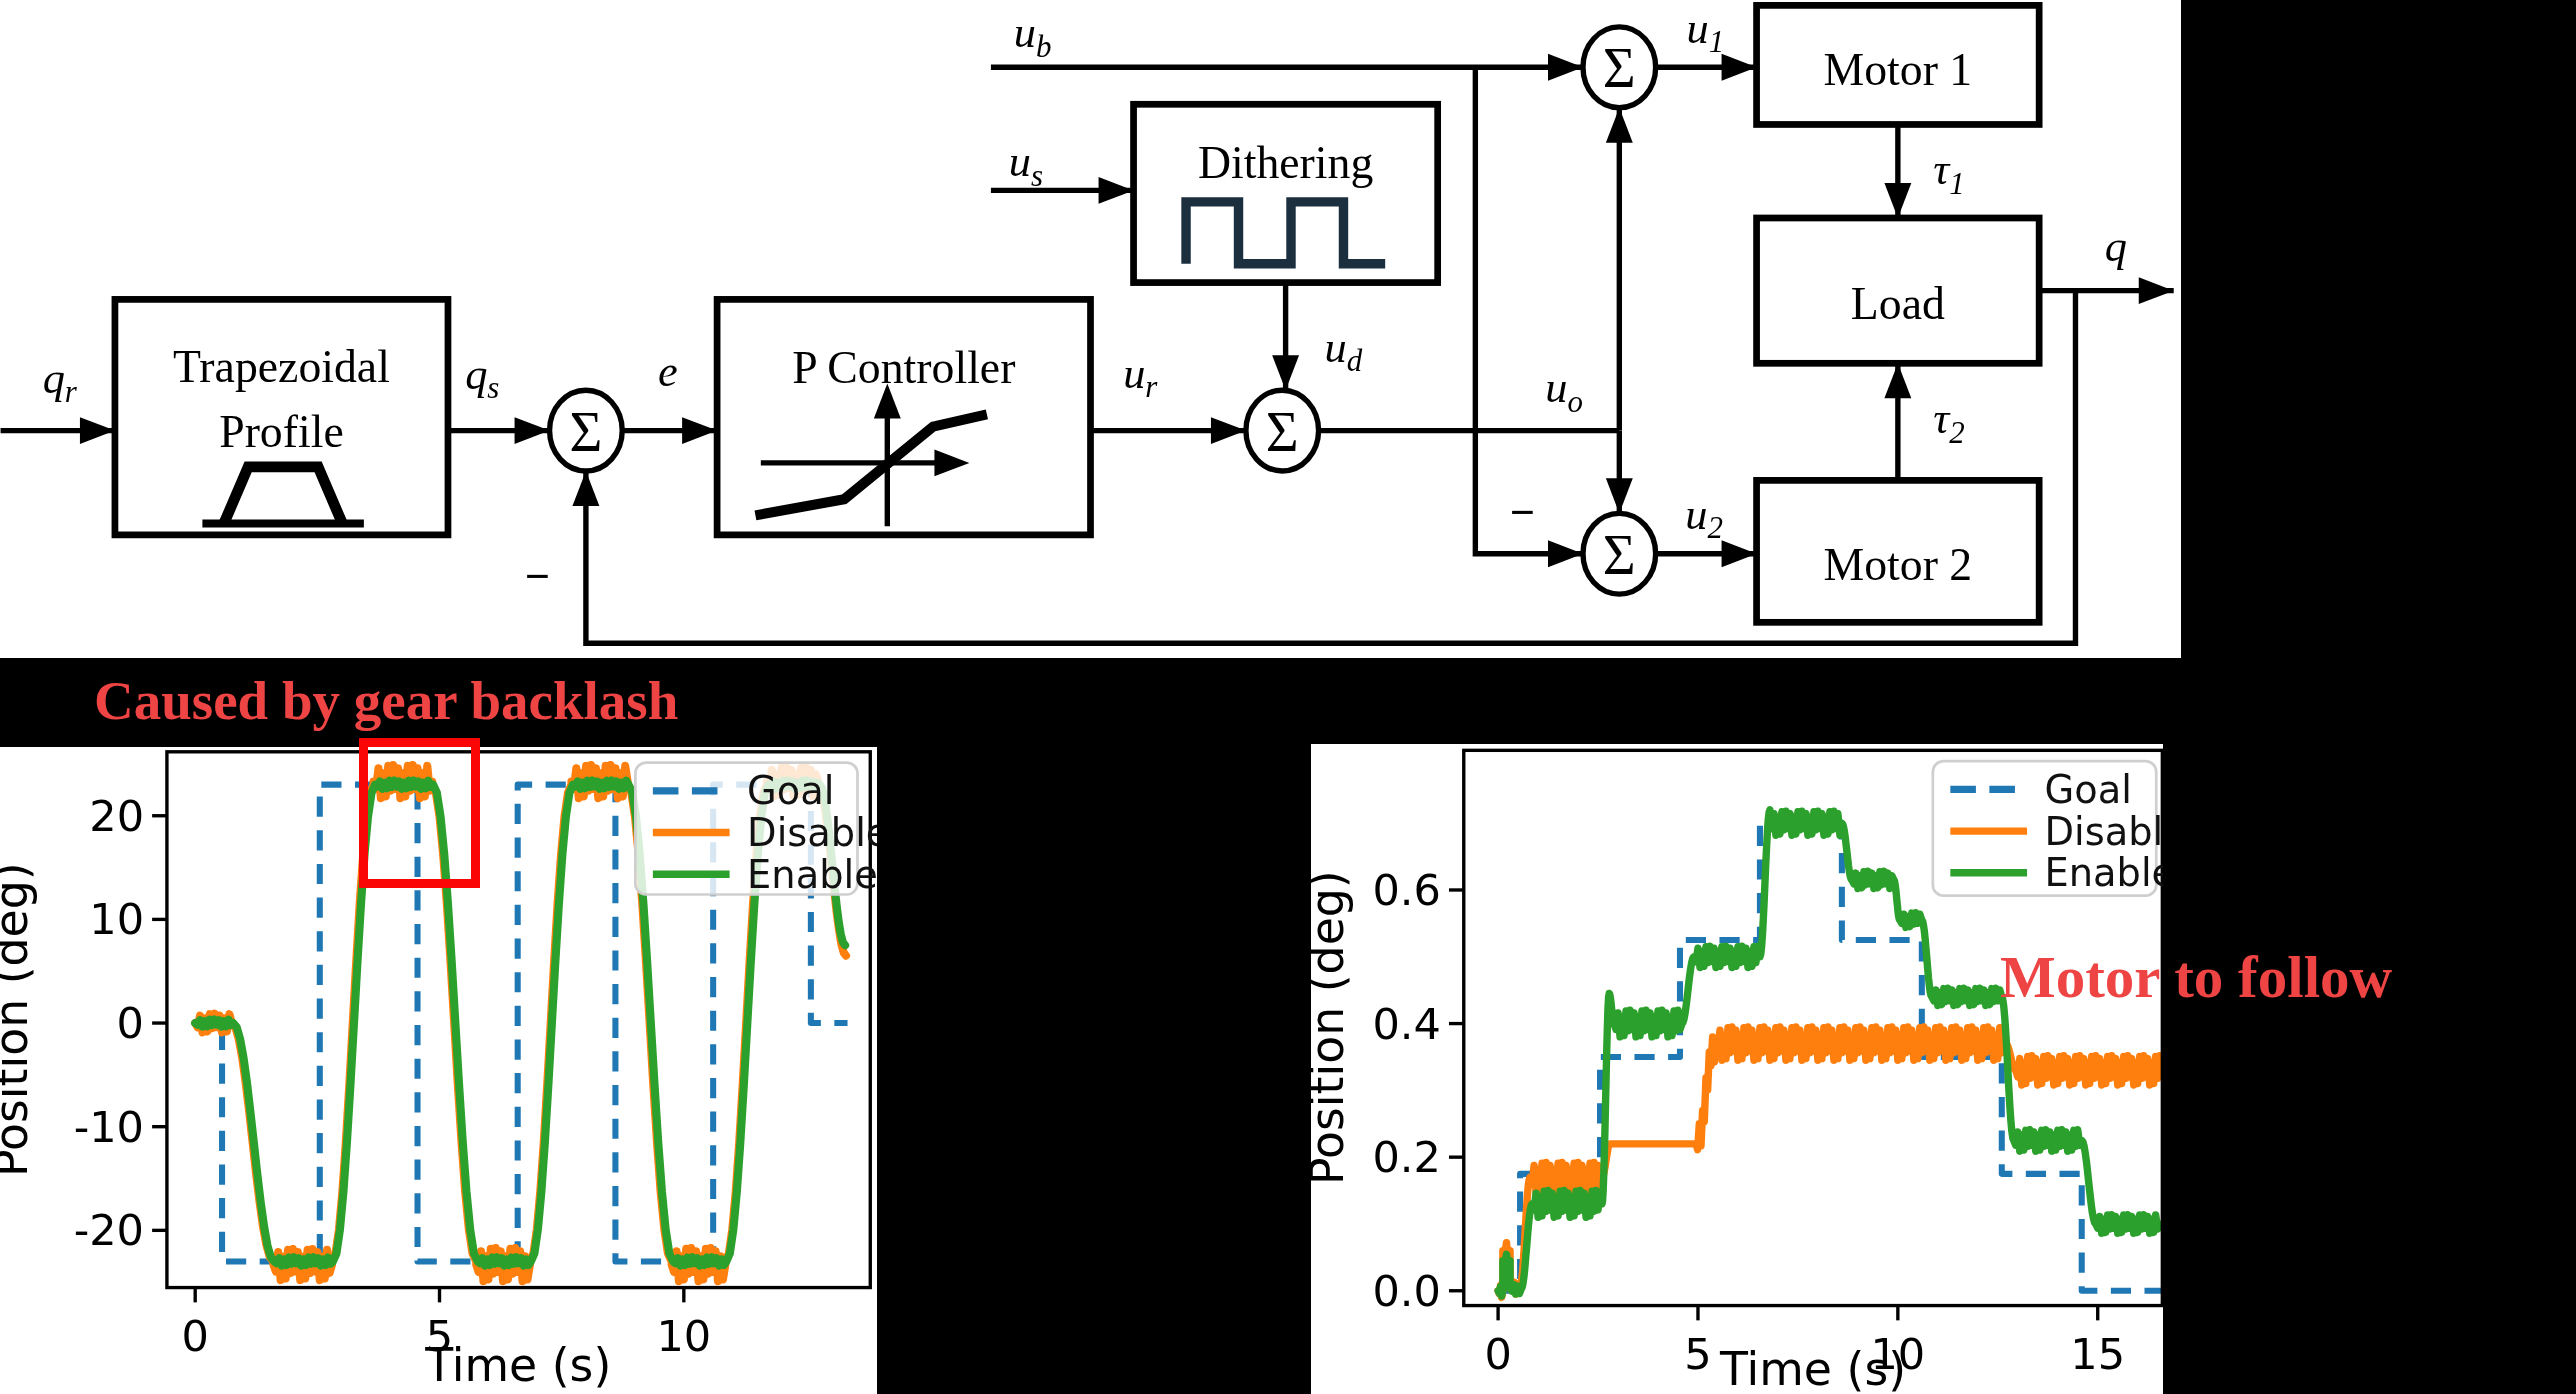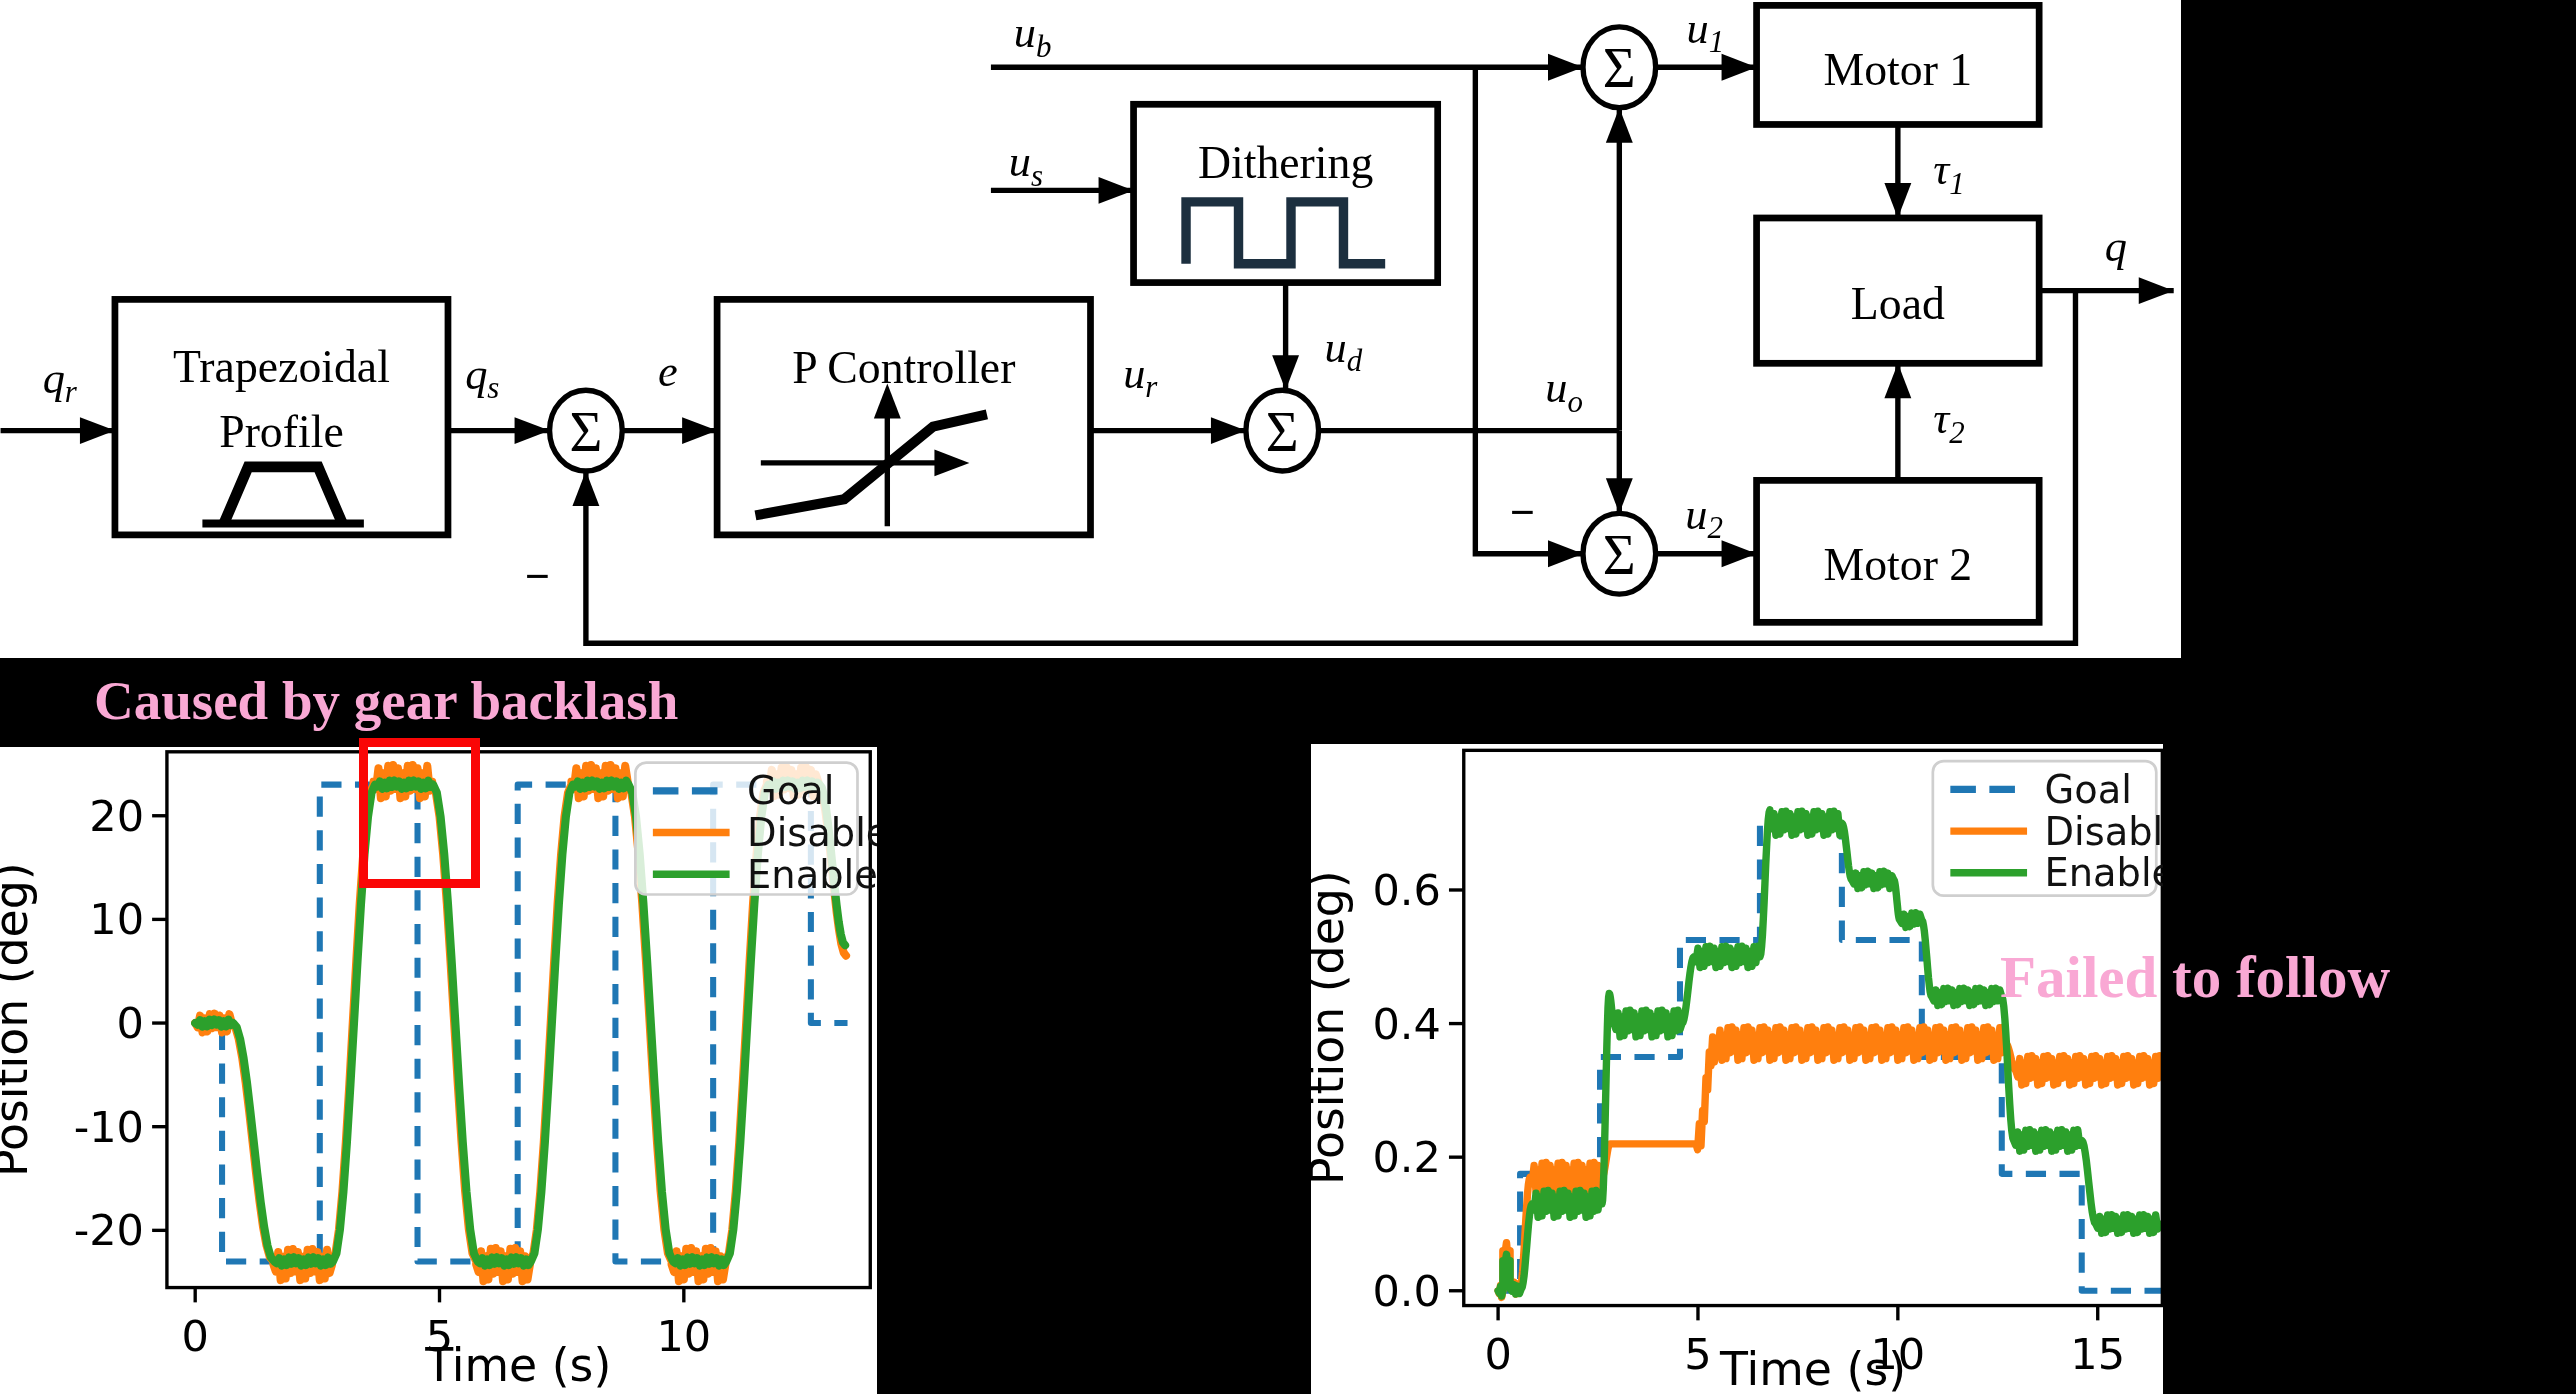--- a/index.html
+++ b/index.html
@@ -1,20 +1,20 @@
 <!DOCTYPE html>
 <html style="font-size:10.8px"><head>
 <meta charset="utf-8">
 <style>
   html,body{margin:0;padding:0;background:#000;}
   #root{position:relative;width:2576px;height:1394px;background:#000;overflow:hidden;
         font-family:"Liberation Sans",sans-serif;}
   .panel{position:absolute;background:#fff;}
   .panel svg{position:absolute;left:0;top:0;}
-  .red-note{position:absolute;color:#f9a8d4;font-family:"Liberation Serif",serif;
+  .red-note{position:absolute;color:#ef4444;font-family:"Liberation Serif",serif;
             font-weight:bold;white-space:nowrap;line-height:1;}
   #backlash-rect{position:absolute;border:9.4px solid #fa0606;background:transparent;}
 </style>
 </head>
 <body>
 
 <div id="root">
   <section class="panel" id="diagram-panel" style="left: 0px; top: 0px; width: 2181px; height: 658px;">
     <svg id="diagram-svg" viewBox="0 0 3240 978" width="2181" height="658">
         <polyline points="0,640 170,640" fill="none" stroke="#000000" stroke-width="8"></polyline>
@@ -157,15 +157,15 @@
         <line x1="2898" y1="1173" x2="3012" y2="1173" stroke="#1f77b4" stroke-width="11" stroke-dasharray="38 20"></line>
         <text x="3038" y="1193" font-family="&quot;DejaVu Sans&quot;,sans-serif" font-size="57" fill="#111">Goal</text>
         <line x1="2898" y1="1235" x2="3012" y2="1235" stroke="#ff7f0e" stroke-width="11"></line>
         <text x="3038" y="1255" font-family="&quot;DejaVu Sans&quot;,sans-serif" font-size="57" fill="#111">Disabled</text>
         <line x1="2898" y1="1297" x2="3012" y2="1297" stroke="#2ca02c" stroke-width="11"></line>
         <text x="3038" y="1317" font-family="&quot;DejaVu Sans&quot;,sans-serif" font-size="57" fill="#111">Enabled</text>
       </svg>
   </section>
   <div class="red-note" id="caused-note" style="left: 94px; top: 673px; font-size: 55px;">Caused by gear backlash</div>
   <div id="backlash-rect" style="left: 359px; top: 738px; width: 103px; height: 132px;"></div>
-  <div class="red-note" id="failed-note" style="left: 2000px; top: 948px; font-size: 59px;">Failed to follow</div>
+  <div class="red-note" id="failed-note" style="left: 2000px; top: 948px; font-size: 59px;">Motor to follow</div>
 </div>
 
 
 </body></html>

